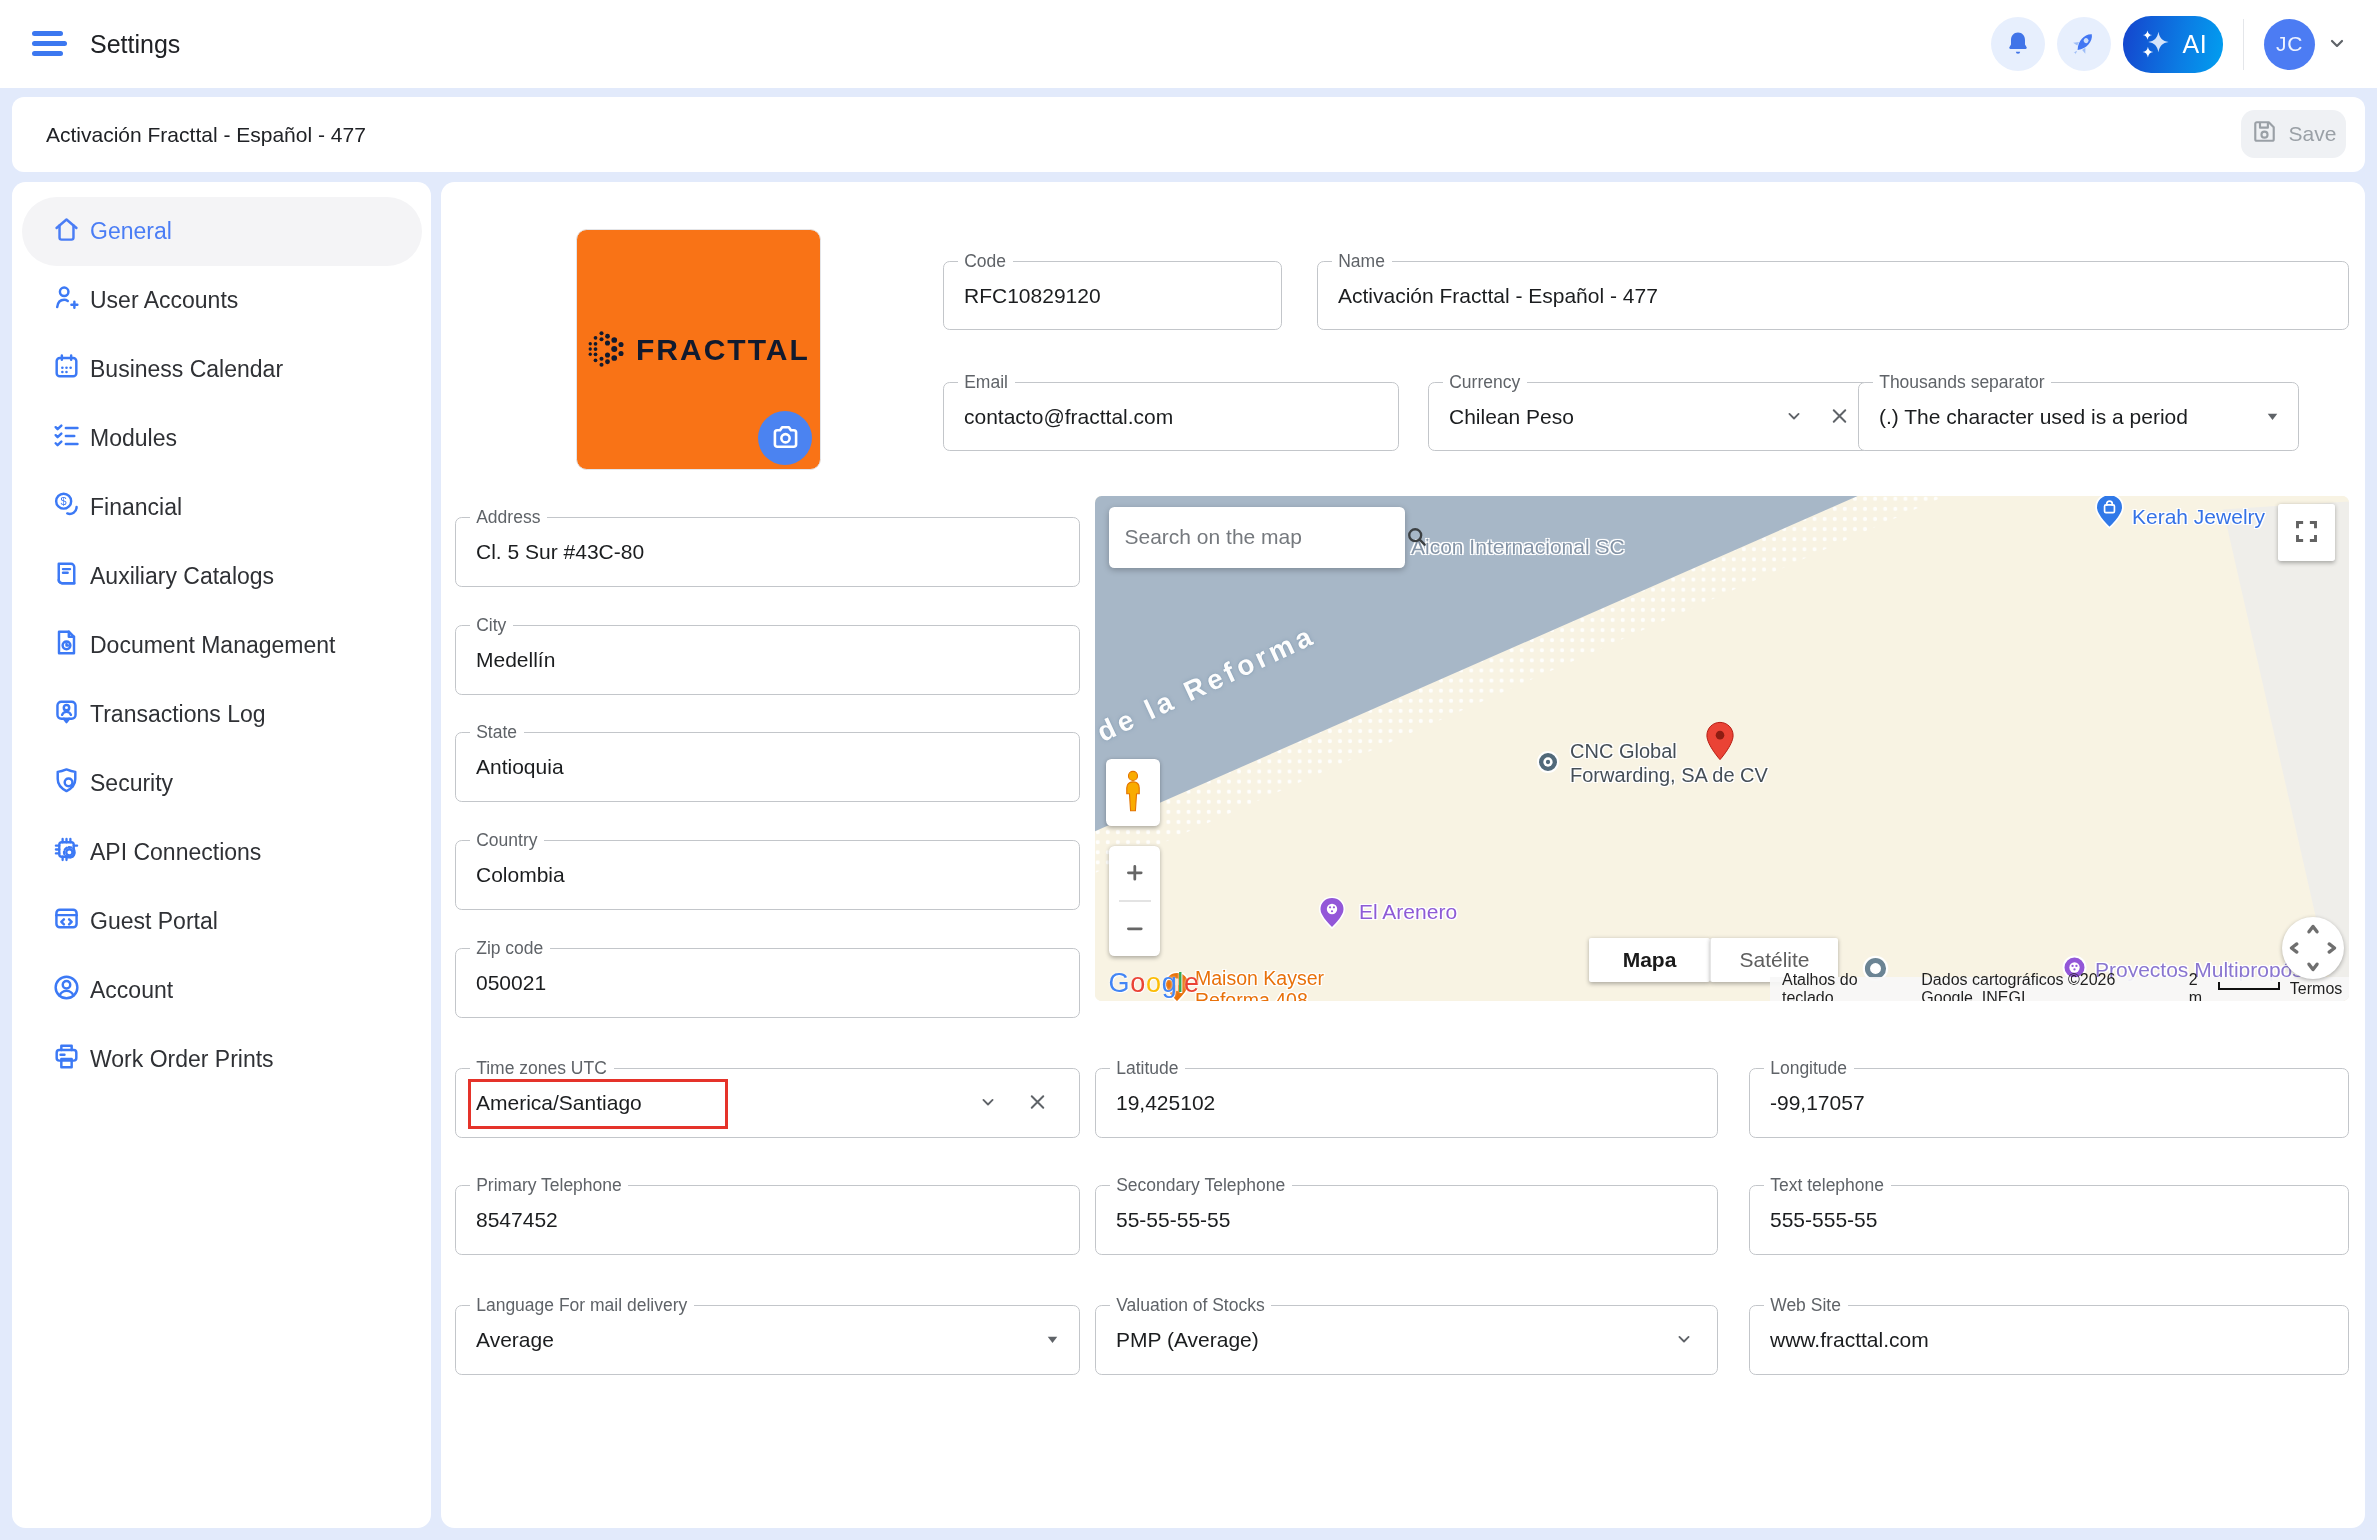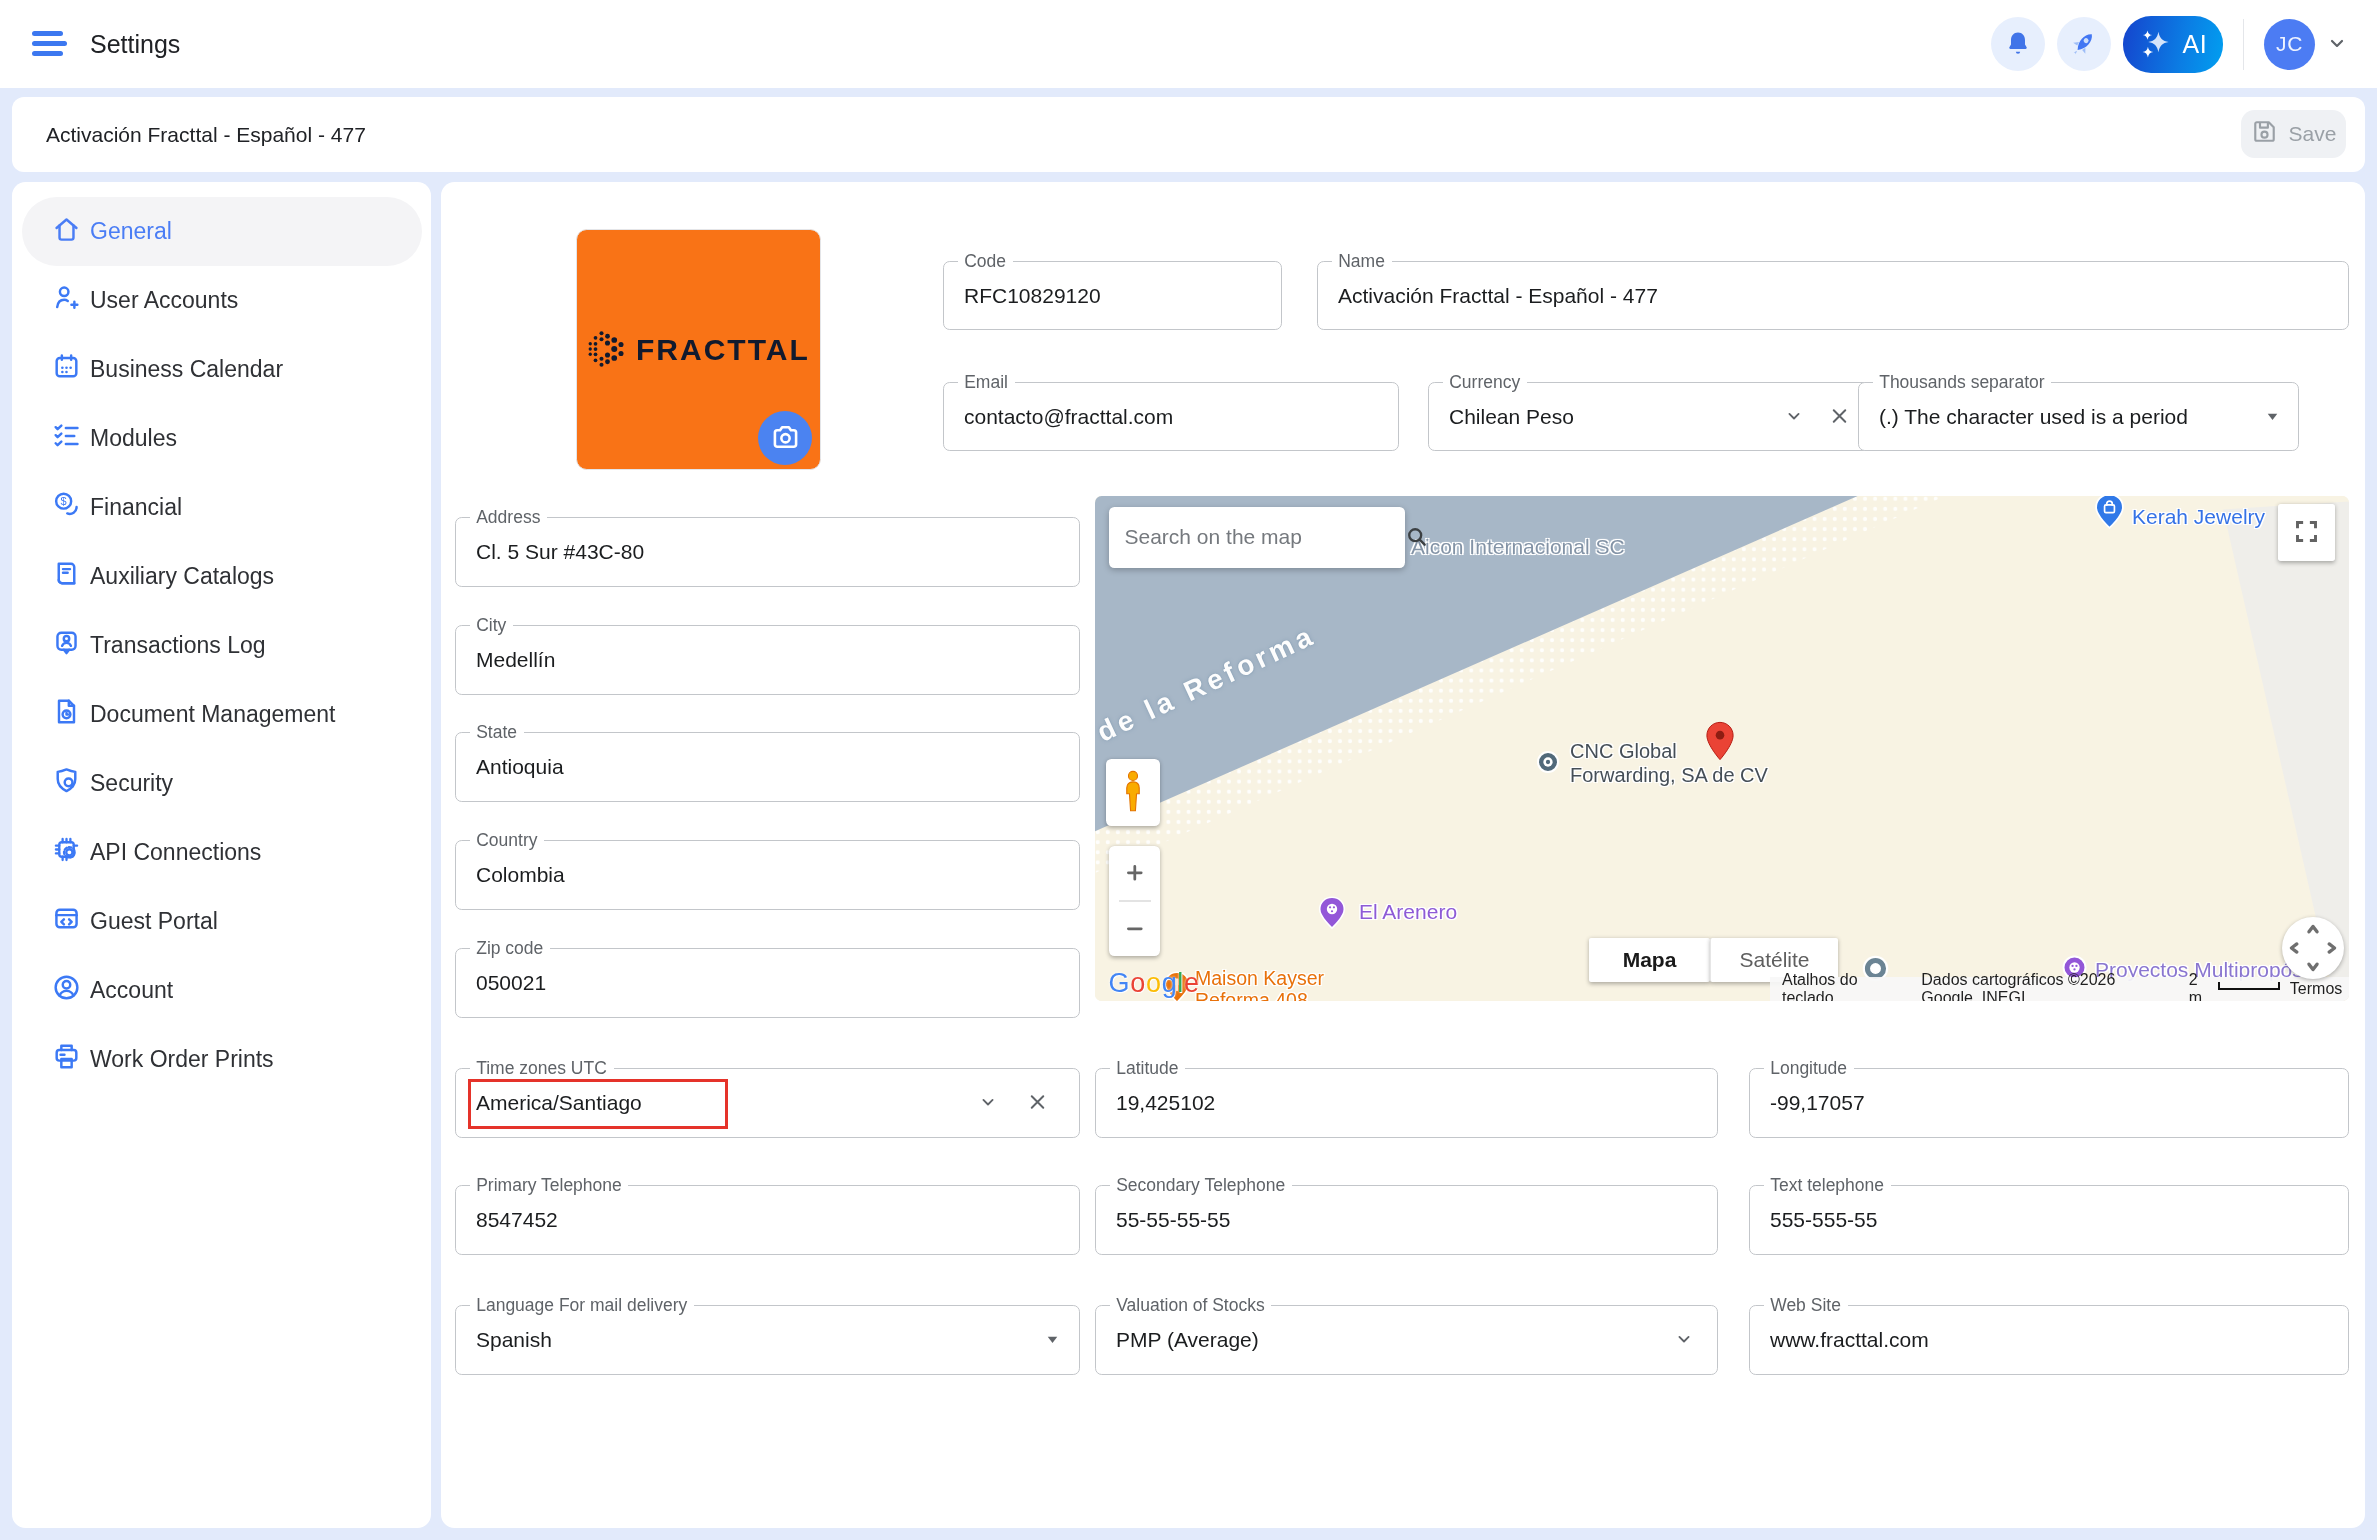--- a/index.html
+++ b/index.html
@@ -187,35 +187,35 @@
     <div class="side-item">
       <span><svg width="31" height="31" viewBox="0 0 24 24" fill="none" stroke="#3c79f5" stroke-width="1.9" stroke-linecap="round" stroke-linejoin="round">
             <path d="M6 4.5h9.5A2.5 2.5 0 0 1 18 7v12.5H8.5A2.5 2.5 0 0 1 6 17z"></path>
             <path d="M9.3 8.6h5.4M9.3 11.4h3.6"></path>
             <path d="M6 17a2.5 2.5 0 0 0 2.5 2.5H18"></path>
           </svg></span>
       <span>Auxiliary Catalogs</span>
     </div>
     <div class="side-item">
       <span><svg width="31" height="31" viewBox="0 0 24 24" fill="none" stroke="#3c79f5" stroke-width="1.9" stroke-linecap="round" stroke-linejoin="round">
+            <path d="M6.2 3.6h7.6l4 4v12.8H6.2z"></path>
+            <path d="M13.8 3.6v4h4"></path>
+            <circle cx="12" cy="14.2" r="3"></circle>
+            <path d="M12 12.9v1.4h1.2"></path>
+          </svg></span>
+      <span>Document Management</span>
+    </div>
+    <div class="side-item">
+      <span><svg width="31" height="31" viewBox="0 0 24 24" fill="none" stroke="#3c79f5" stroke-width="1.9" stroke-linecap="round" stroke-linejoin="round">
             <rect x="5" y="4.4" width="14" height="13.2" rx="3"></rect>
             <circle cx="12" cy="9" r="2.1"></circle>
             <path d="M8.6 14.6c.6-1.7 2-2.3 3.4-2.3s2.8.6 3.4 2.3"></path>
             <path d="M10 17.6l2 2.6 2-2.6"></path>
           </svg></span>
       <span>Transactions Log</span>
-    </div>
-    <div class="side-item">
-      <span><svg width="31" height="31" viewBox="0 0 24 24" fill="none" stroke="#3c79f5" stroke-width="1.9" stroke-linecap="round" stroke-linejoin="round">
-            <path d="M6.2 3.6h7.6l4 4v12.8H6.2z"></path>
-            <path d="M13.8 3.6v4h4"></path>
-            <circle cx="12" cy="14.2" r="3"></circle>
-            <path d="M12 12.9v1.4h1.2"></path>
-          </svg></span>
-      <span>Document Management</span>
     </div>
     <div class="side-item">
       <span><svg width="31" height="31" viewBox="0 0 24 24" fill="none" stroke="#3c79f5" stroke-width="1.9" stroke-linecap="round" stroke-linejoin="round">
             <path d="M12 3.4c2.7 1.1 5 1.7 6.8 1.9v5.6c0 4.3-2.9 7.4-6.8 9.3-3.9-1.9-6.8-5-6.8-9.3V5.3C7 5.1 9.3 4.5 12 3.4z"></path>
             <circle cx="13.6" cy="13.4" r="3" fill="#fff"></circle>
             <circle cx="16.4" cy="17" r=".9" fill="#3c79f5" stroke="none"></circle>
           </svg></span>
       <span>Security</span>
     </div>
     <div class="side-item">
@@ -516,21 +516,21 @@
     <span class="flabel">Secondary Telephone</span>
     <span class="fvalue">55-55-55-55</span>
   </div>
   <div class="field" style="left:1749px; top:1185px; width:600px; height:70px;">
     <span class="flabel">Text telephone</span>
     <span class="fvalue">555-555-55</span>
   </div>
 
   <div class="field" style="left:455px; top:1305px; width:625px; height:70px;">
     <span class="flabel">Language For mail delivery</span>
-    <span class="fvalue">Spanish</span>
+    <span class="fvalue">Average</span>
     <span class="fchev" style="right:17.5px;"><svg width="19" height="19" viewBox="0 0 24 24">
           <path d="M6 9h12l-6 8z" fill="#5f6368"></path>
         </svg></span>
   </div>
   <div class="field" style="left:1095px; top:1305px; width:623px; height:70px;">
     <span class="flabel">Valuation of Stocks</span>
     <span class="fvalue">PMP (Average)</span>
     <span class="fchev" style="right:23px;"><svg width="20" height="20" viewBox="0 0 24 24" fill="none" stroke="#5f6368" stroke-width="2.2" stroke-linecap="round" stroke-linejoin="round">
           <path d="M6.5 9.5l5.5 5.5 5.5-5.5"></path>
         </svg></span>

